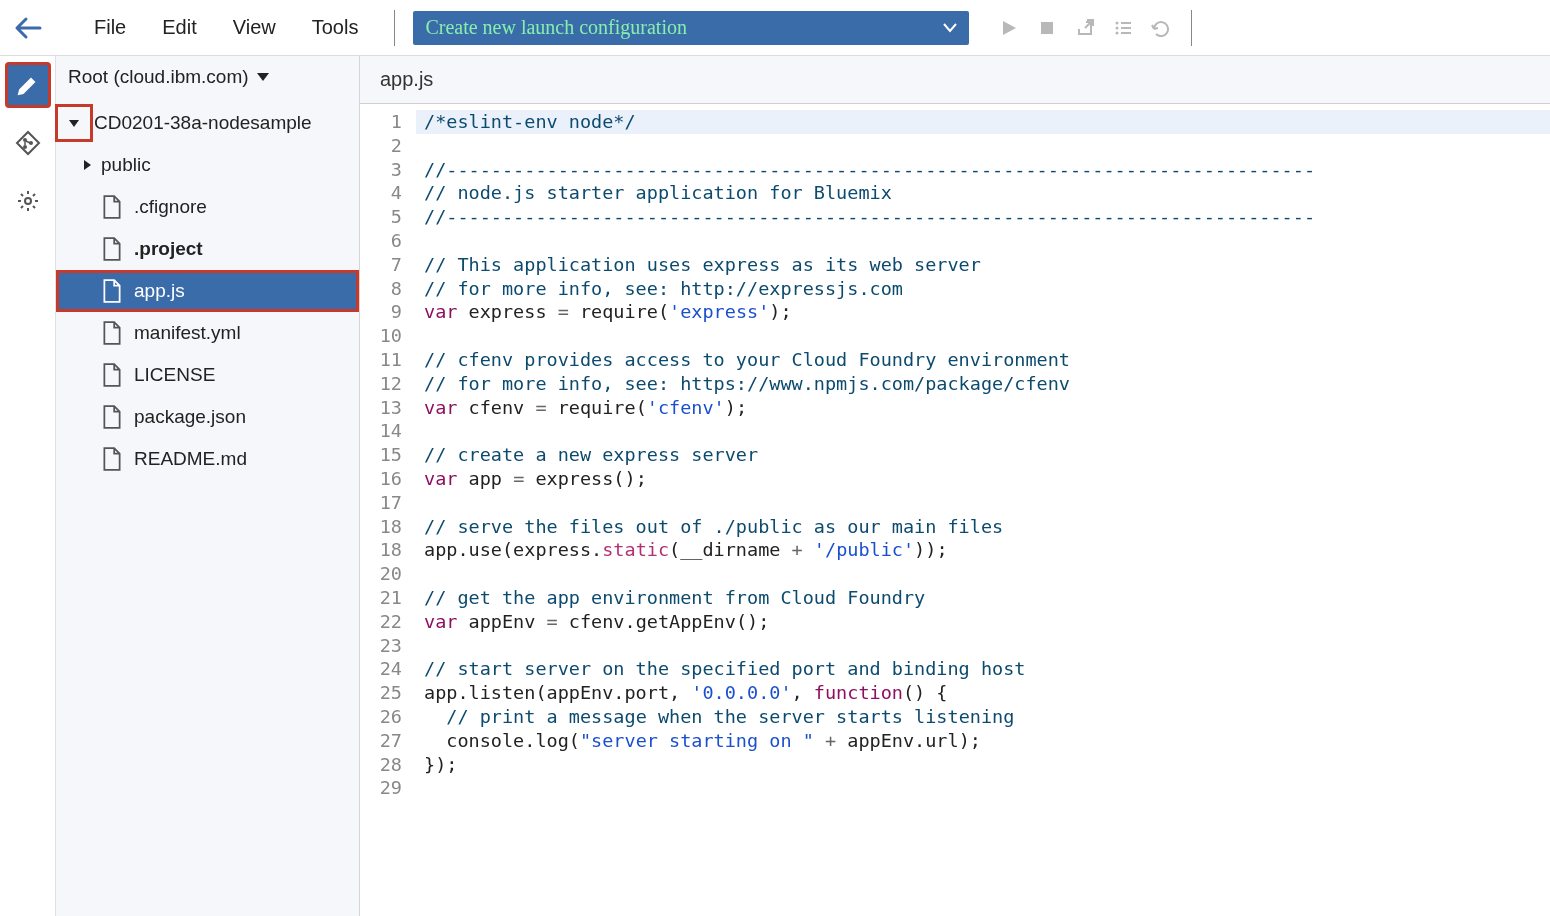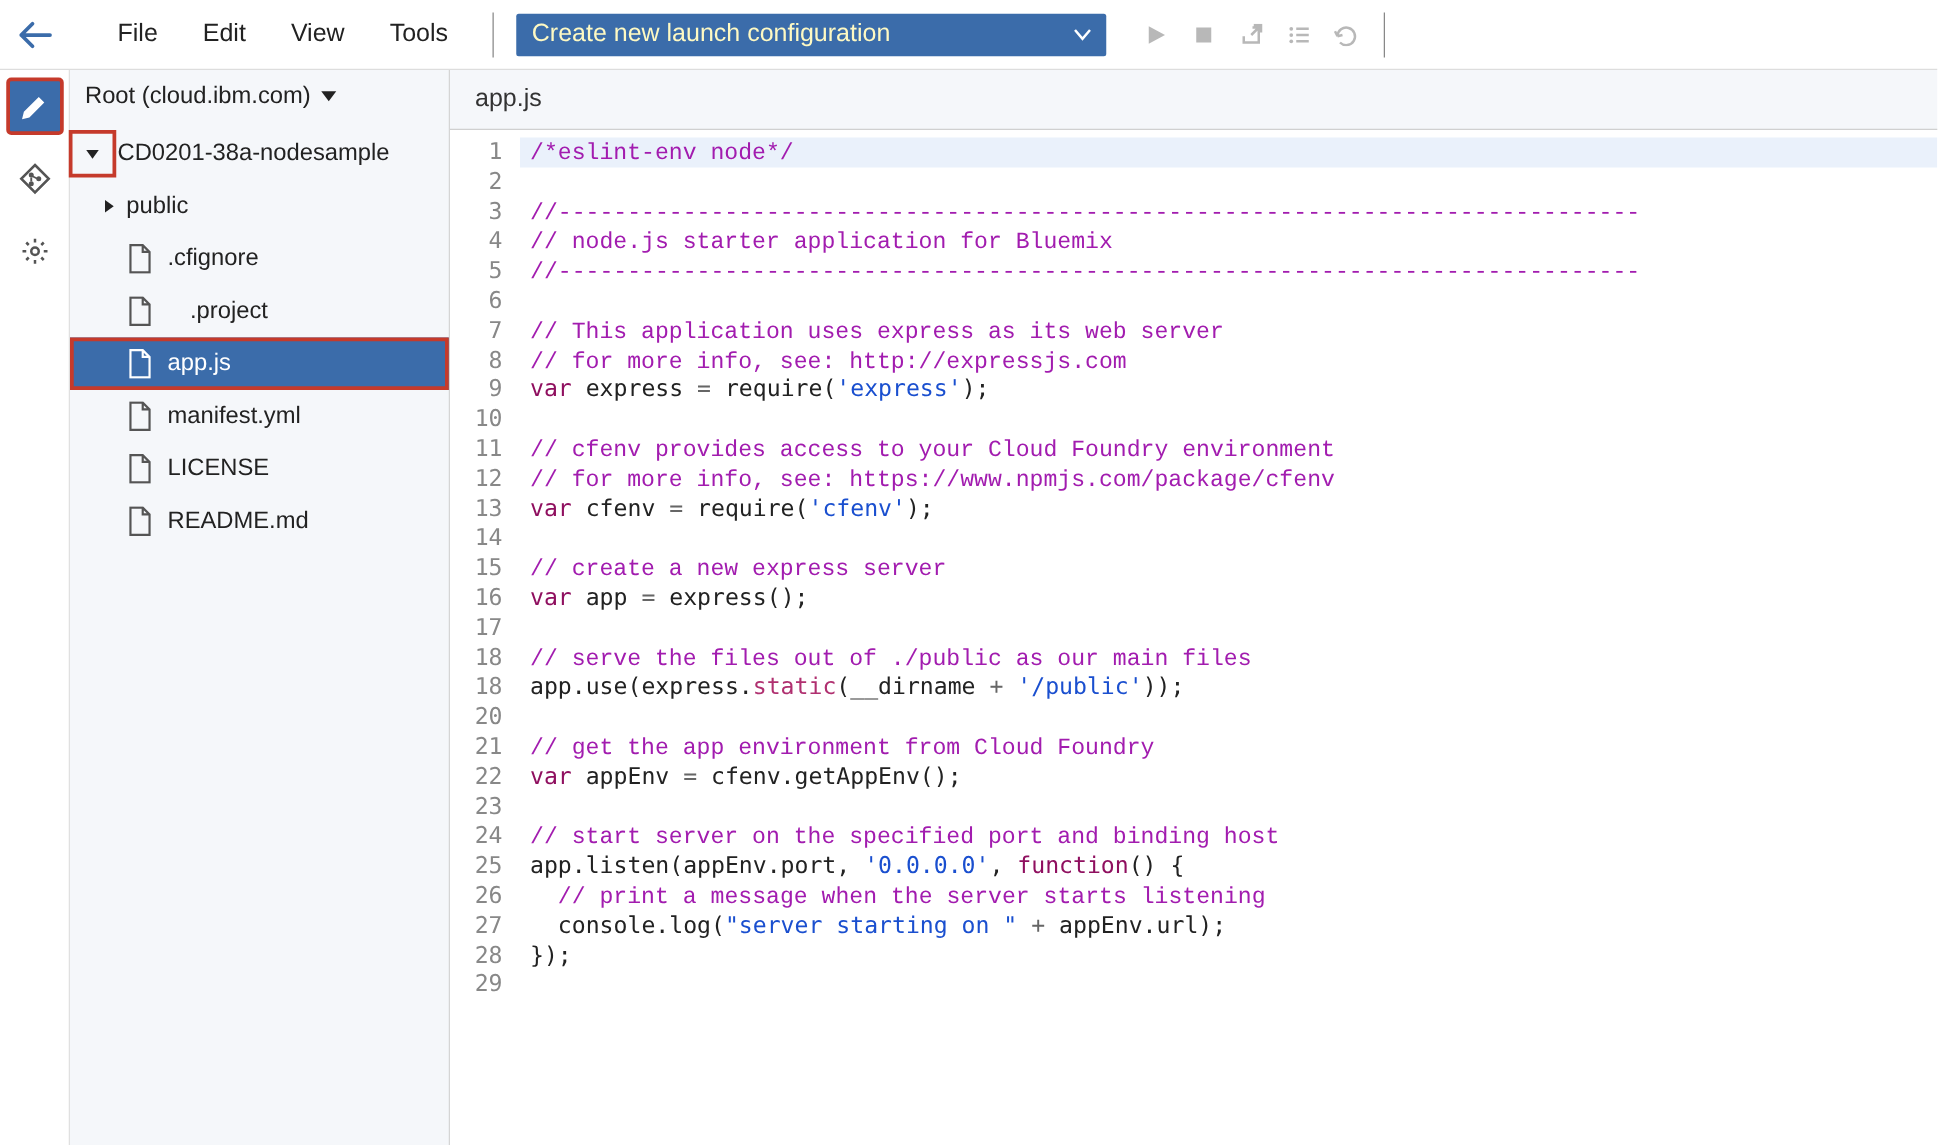--- a/index.html
+++ b/index.html
@@ -36,29 +36,30 @@
       padding: 8px 18px;
       font-size: 20px;
       color: #222;
       cursor: pointer;
     }
     .vdiv {
       width: 1px; height: 36px; background: #888; margin: 0 14px;
     }
     .launch-select {
       background: #3b6caa;
-      color: #fef9c3;
+      color: #86efac;
       height: 34px;
-      width: 472px;
+      width: 556px;
       border-radius: 2px;
       display: flex; align-items: center;
       padding: 0 12px;
       font-size: 20px;
       cursor: pointer;
       justify-content: space-between;
+      font-family: Liberation Serif, serif;
     }
     .toolbar-icons {
       display: flex; gap: 14px; margin-left: 24px;
     }
     .tb-icon {
       width: 24px; height: 24px;
       color: #b8b8b8;
       cursor: pointer;
       display: flex; align-items: center; justify-content: center;
     }
@@ -178,21 +179,21 @@
       user-select: none;
     }
     .gutter div { height: 23.8px; }
     .code {
       flex: 1;
       white-space: pre;
       color: #222;
     }
     .code .line { height: 23.8px; display: block; padding-left: 8px; }
     .code .line.hl { background: #eaf1fb; }
-    .c-comment { color: #a21caf; font-family: Liberation Mono, monospace; }
+    .c-comment { color: #0c4a6e; }
     .c-key { color: #8f0f5f; font-weight: 500; }
     .c-str { color: #1a4fcf; }
     .c-fn { color: #b03070; }
     .c-op { color: #666; }
     svg { display: block; }
   </style>
 </head>
 <body>
 
 <div class="topbar">
@@ -302,21 +303,21 @@
             </span>
             <span style="margin-left:6px;">.cfignore</span>
           </div>
           <div class="tree-row depth1">
             <span style="width:12px;"></span>
             <span>
               <svg class="file-ic" width="18" height="22" viewBox="0 0 18 22">
                 <path d="M2 1 h9 l5 5 v15 h-14 Z M11 1 v5 h5" stroke="#555" stroke-width="1.6" fill="none"></path>
               </svg>
             </span>
-            <span style="margin-left:24px;">.project</span>
+            <span style="margin-left:6px;font-weight:bold;">.project</span>
           </div>
           <div class="tree-row depth1 selected box-highlight">
             <span style="width:12px;"></span>
             <span>
               <svg class="file-ic" width="18" height="22" viewBox="0 0 18 22">
                 <path d="M2 1 h9 l5 5 v15 h-14 Z M11 1 v5 h5" stroke="#fff" stroke-width="1.6" fill="none"></path>
                 <text x="5" y="16" font-size="7" fill="#fff" font-family="monospace"></text>
               </svg>
             </span>
             <span style="margin-left:6px;">app.js</span>
@@ -331,20 +332,30 @@
             <span style="margin-left:6px;">manifest.yml</span>
           </div>
           <div class="tree-row depth1">
             <span style="width:12px;"></span>
             <span>
               <svg class="file-ic" width="18" height="22" viewBox="0 0 18 22">
                 <path d="M2 1 h9 l5 5 v15 h-14 Z M11 1 v5 h5" stroke="#555" stroke-width="1.6" fill="none"></path>
               </svg>
             </span>
             <span style="margin-left:6px;">LICENSE</span>
+          </div>
+          <div class="tree-row depth1">
+            <span style="width:12px;"></span>
+            <span>
+              <svg class="file-ic" width="18" height="22" viewBox="0 0 18 22">
+                <path d="M2 1 h9 l5 5 v15 h-14 Z M11 1 v5 h5" stroke="#555" stroke-width="1.6" fill="none"></path>
+                <text x="5" y="16" font-size="7" fill="#555" font-family="monospace"></text>
+              </svg>
+            </span>
+            <span style="margin-left:6px;">package.json</span>
           </div>
           <div class="tree-row depth1">
             <span style="width:12px;"></span>
             <span>
               <svg class="file-ic" width="18" height="22" viewBox="0 0 18 22">
                 <path d="M2 1 h9 l5 5 v15 h-14 Z M11 1 v5 h5" stroke="#555" stroke-width="1.6" fill="none"></path>
               </svg>
             </span>
             <span style="margin-left:6px;">README.md</span>
           </div>

